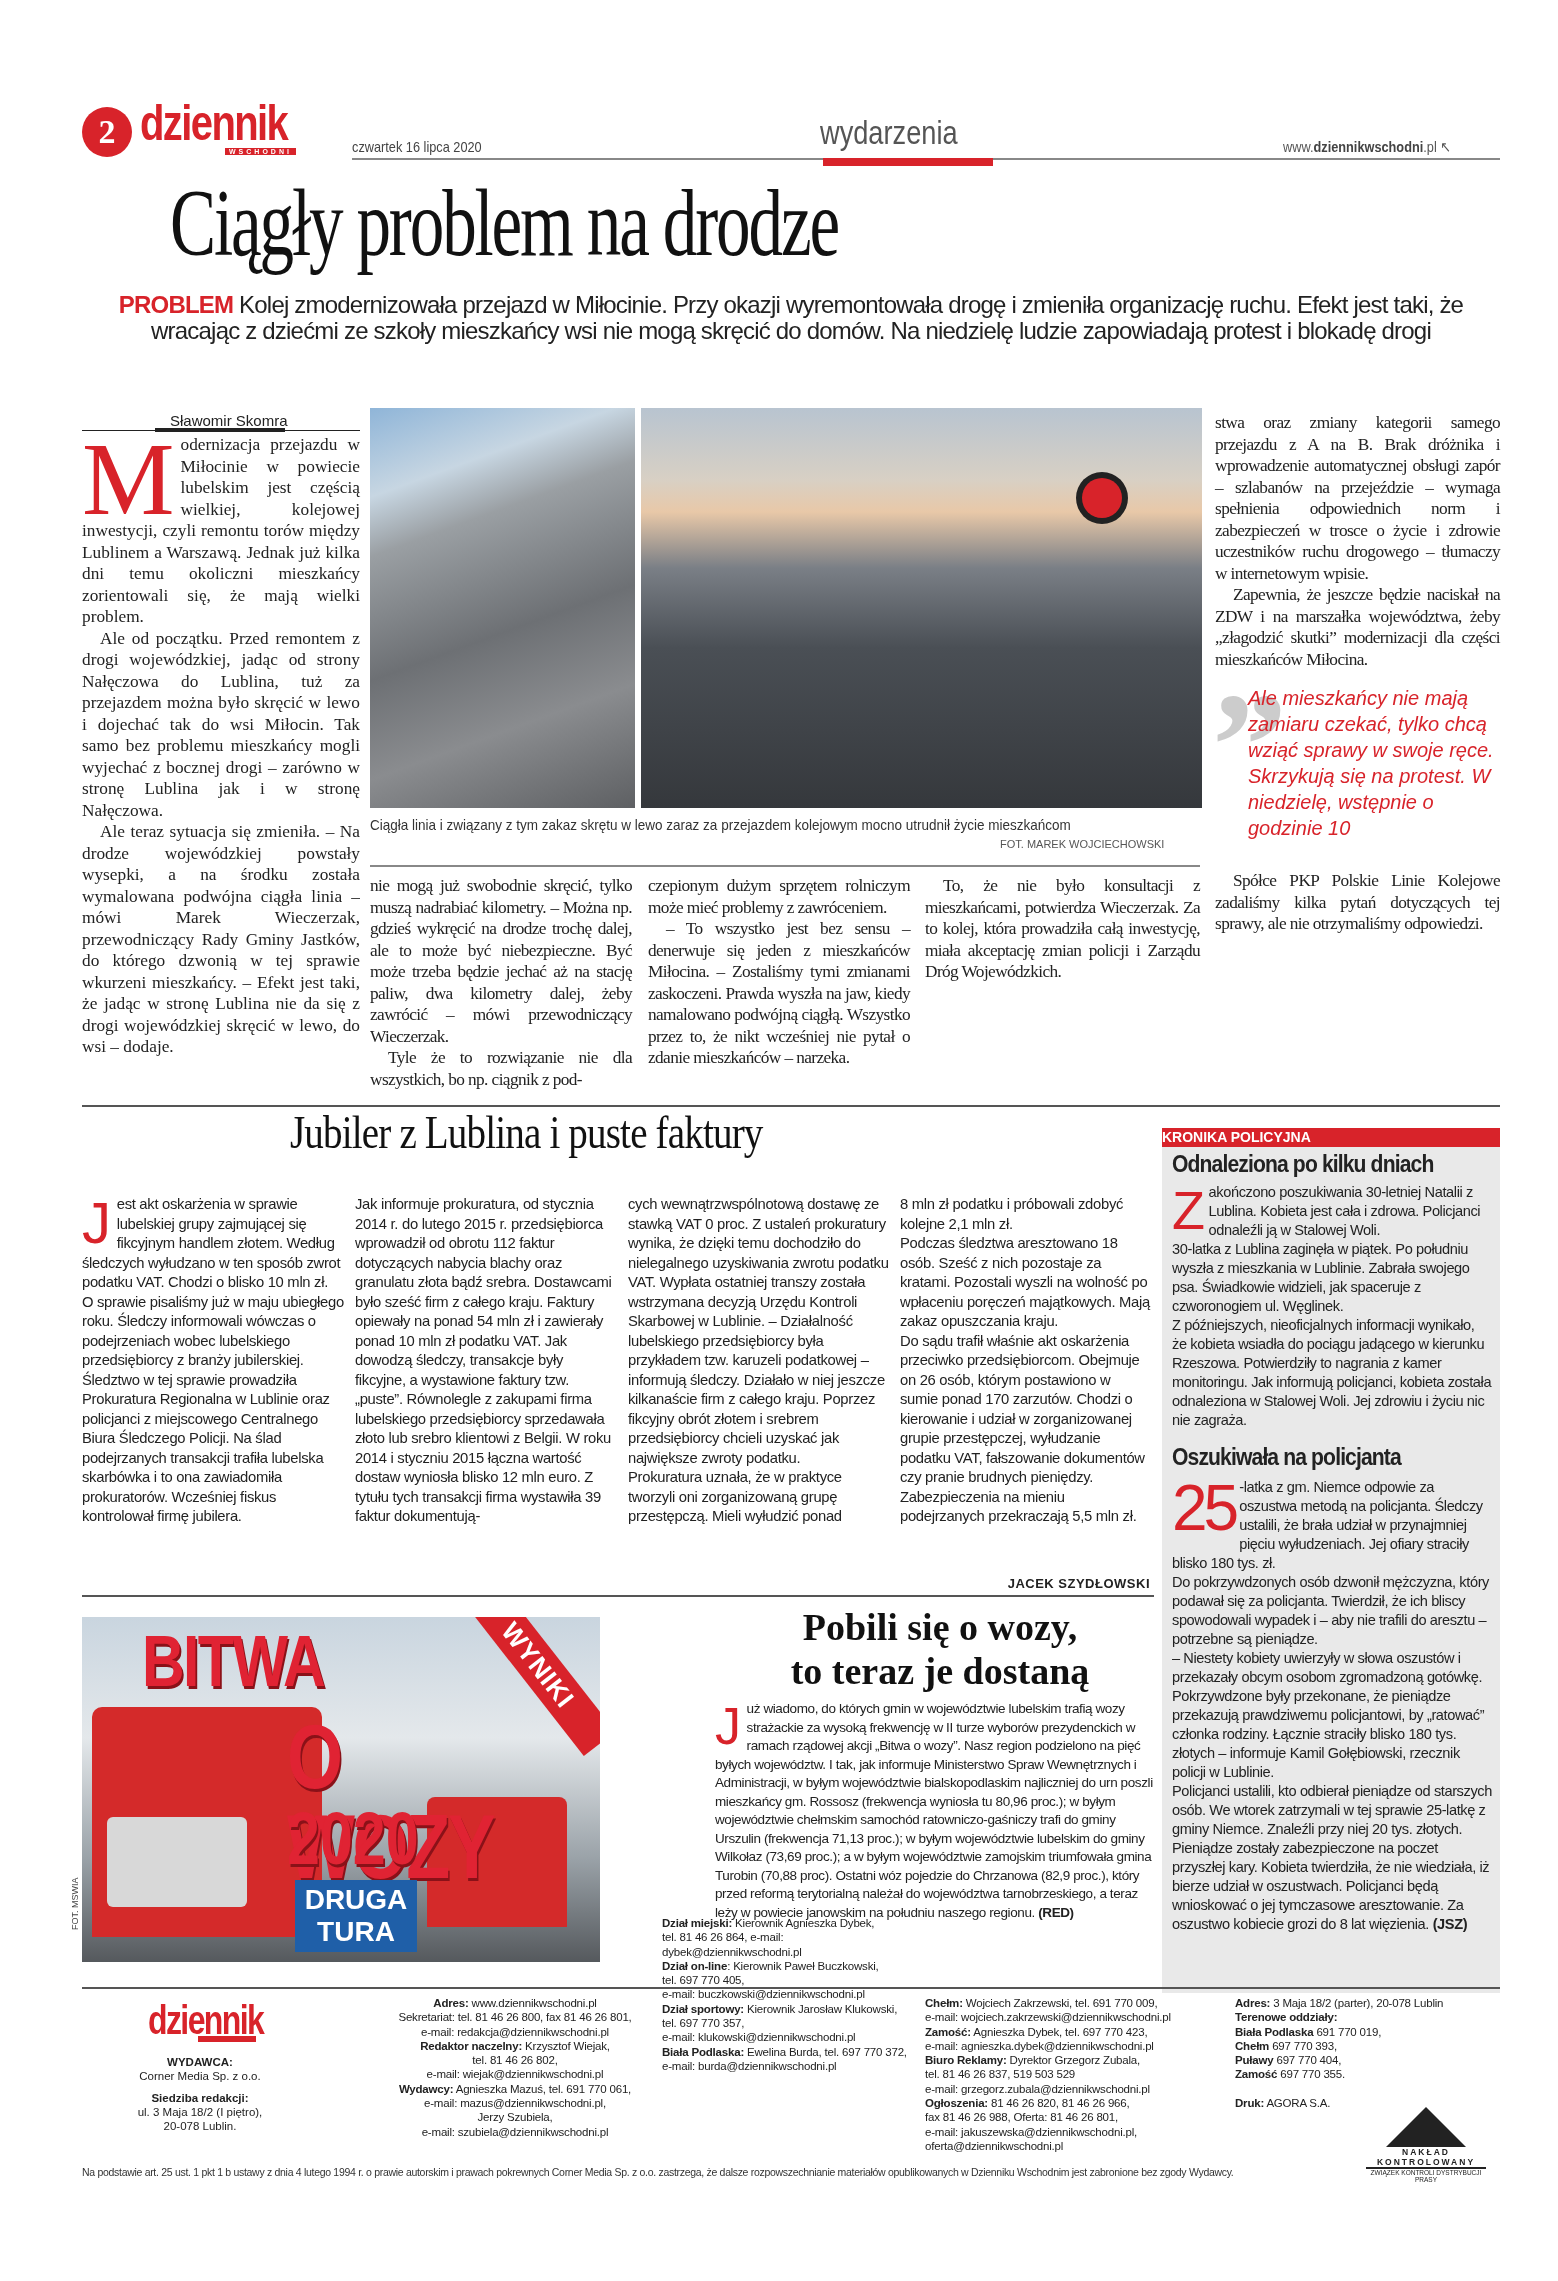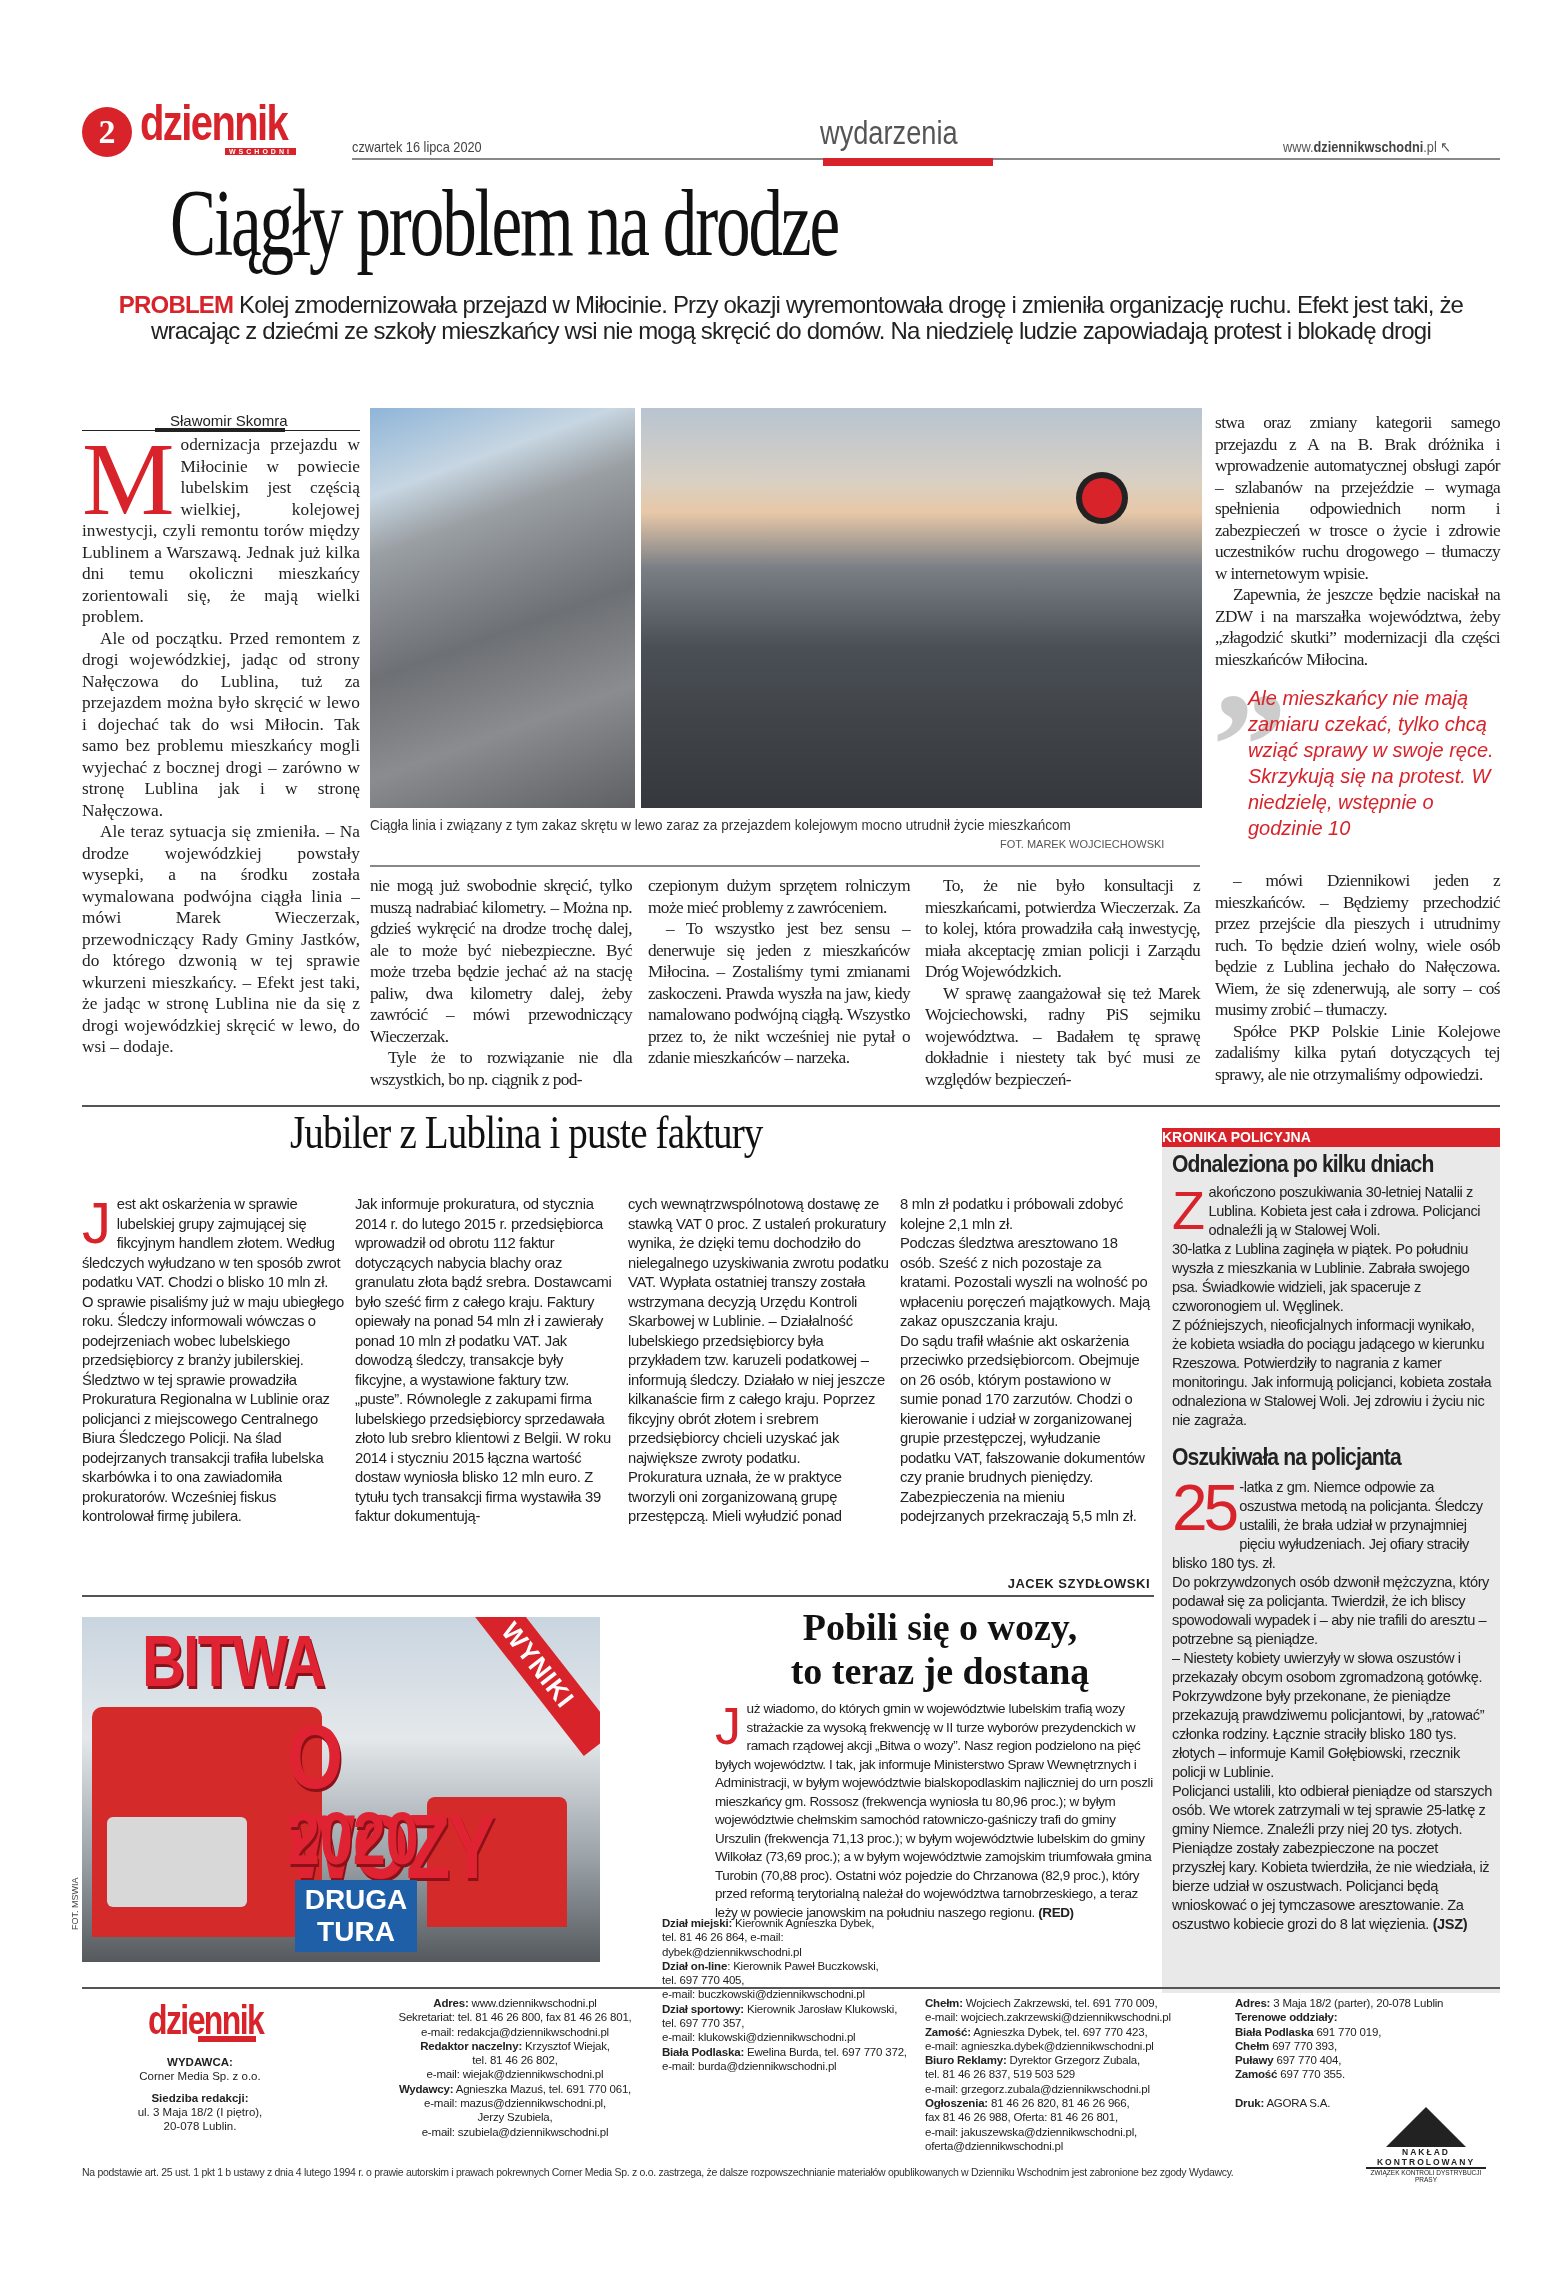--- a/index.html
+++ b/index.html
@@ -122,31 +122,29 @@
 <div class="abs col narrow" style="left:370px;top:875px;width:262px;">
   <p class="first">nie mogą już swobodnie skręcić, tylko muszą nadrabiać kilometry. – Można np. gdzieś wykręcić na drodze trochę dalej, ale to może być niebezpieczne. Być może trzeba będzie jechać aż na stację paliw, dwa kilometry dalej, żeby zawrócić – mówi przewodniczący Wieczerzak.</p>
   <p>Tyle że to rozwiązanie nie dla wszystkich, bo np. ciągnik z pod-</p>
 </div>
 <div class="abs col narrow" style="left:648px;top:875px;width:262px;">
   <p class="first">czepionym dużym sprzętem rolniczym może mieć problemy z zawróceniem.</p>
   <p>– To wszystko jest bez sensu – denerwuje się jeden z mieszkańców Miłocina. – Zostaliśmy tymi zmianami zaskoczeni. Prawda wyszła na jaw, kiedy namalowano podwójną ciągłą. Wszystko przez to, że nikt wcześniej nie pytał o zdanie mieszkańców – narzeka.</p>
 </div>
 <div class="abs col narrow" style="left:925px;top:875px;width:275px;">
   <p>To, że nie było konsultacji z mieszkańcami, potwierdza Wieczerzak. Za to kolej, która prowadziła całą inwestycję, miała akceptację zmian policji i Zarządu Dróg Wojewódzkich.</p>
-  <p>W sprawę zaangażował się też Marek Wojciechowski, radny PiS sejmiku województwa. – Badałem tę sprawę dokładnie i niestety tak być musi ze względów bezpieczeń-</p>
 </div>
 
 <div class="abs col narrow" style="left:1215px;top:412px;width:285px;">
   <p class="first">stwa oraz zmiany kategorii samego przejazdu z A na B.  Brak dróżnika i wprowadzenie automatycznej obsługi zapór – szlabanów na przejeździe – wymaga spełnienia odpowiednich norm i zabezpieczeń w trosce o życie i zdrowie uczestników ruchu drogowego – tłumaczy w internetowym wpisie.</p>
   <p>Zapewnia, że jeszcze będzie naciskał na ZDW i na marszałka województwa, żeby „złagodzić skutki” modernizacji dla części mieszkańców Miłocina.</p>
 </div>
 <div class="abs quote-mark">”</div>
 <div class="abs pullquote">Ale mieszkańcy nie mają zamiaru czekać, tylko chcą wziąć sprawy w swoje ręce. Skrzykują się na protest. W niedzielę, wstępnie o godzinie 10</div>
 <div class="abs col narrow" style="left:1215px;top:870px;width:285px;">
-  <p>– mówi Dziennikowi jeden z mieszkańców. – Będziemy przechodzić przez przejście dla pieszych i utrudnimy ruch. To będzie dzień wolny, wiele osób będzie z Lublina jechało do Nałęczowa. Wiem, że się zdenerwują, ale sorry – coś musimy zrobić – tłumaczy.</p>
   <p>Spółce PKP Polskie Linie Kolejowe zadaliśmy kilka pytań dotyczących tej sprawy, ale nie otrzymaliśmy odpowiedzi.</p>
 </div>
 
 <div class="abs story-rule"></div>
 
 <div class="abs h2" style="left:290px;top:1110px;">Jubiler z Lublina i puste faktury</div>
 <div class="abs sans-col" style="left:82px;top:1195px;width:262px;white-space:pre-line;"><span class="dc">J</span><span>est akt oskarżenia w sprawie lubelskiej grupy zajmującej się fikcyjnym handlem złotem. Według śledczych wyłudzano w ten sposób zwrot podatku VAT. Chodzi o blisko 10 mln zł.
 O sprawie pisaliśmy już w maju ubiegłego roku. Śledczy informowali wówczas o podejrzeniach wobec lubelskiego przedsiębiorcy z branży jubilerskiej. Śledztwo w tej sprawie prowadziła Prokuratura Regionalna w Lublinie oraz policjanci z miejscowego Centralnego Biura Śledczego Policji. Na ślad podejrzanych transakcji trafiła lubelska skarbówka i to ona zawiadomiła prokuratorów. Wcześniej fiskus kontrolował firmę jubilera.</span></div>
 <div class="abs sans-col" style="left:355px;top:1195px;width:262px;">Jak informuje prokuratura, od stycznia 2014 r. do lutego 2015 r. przedsiębiorca wprowadził od obrotu 112 faktur dotyczących nabycia blachy oraz granulatu złota bądź srebra. Dostawcami było sześć firm z całego kraju. Faktury opiewały na ponad 54 mln zł i zawierały ponad 10 mln zł podatku VAT. Jak dowodzą śledczy, transakcje były fikcyjne, a wystawione faktury tzw. „puste”. Równolegle z zakupami firma lubelskiego przedsiębiorcy sprzedawała złoto lub srebro klientowi z Belgii. W roku 2014 i styczniu 2015 łączna wartość dostaw wyniosła blisko 12 mln euro. Z tytułu tych transakcji firma wystawiła 39 faktur dokumentują-</div>
 <div class="abs sans-col" style="left:628px;top:1195px;width:262px;white-space:pre-line;">cych wewnątrzwspólnotową dostawę ze stawką VAT 0 proc. Z ustaleń prokuratury wynika, że dzięki temu dochodziło do nielegalnego uzyskiwania zwrotu podatku VAT. Wypłata ostatniej transzy została wstrzymana decyzją Urzędu Kontroli Skarbowej w Lublinie. – Działalność lubelskiego przedsiębiorcy była przykładem tzw. karuzeli podatkowej – informują śledczy. Działało w niej jeszcze kilkanaście firm z całego kraju. Poprzez fikcyjny obrót złotem i srebrem przedsiębiorcy chcieli uzyskać jak największe zwroty podatku.

